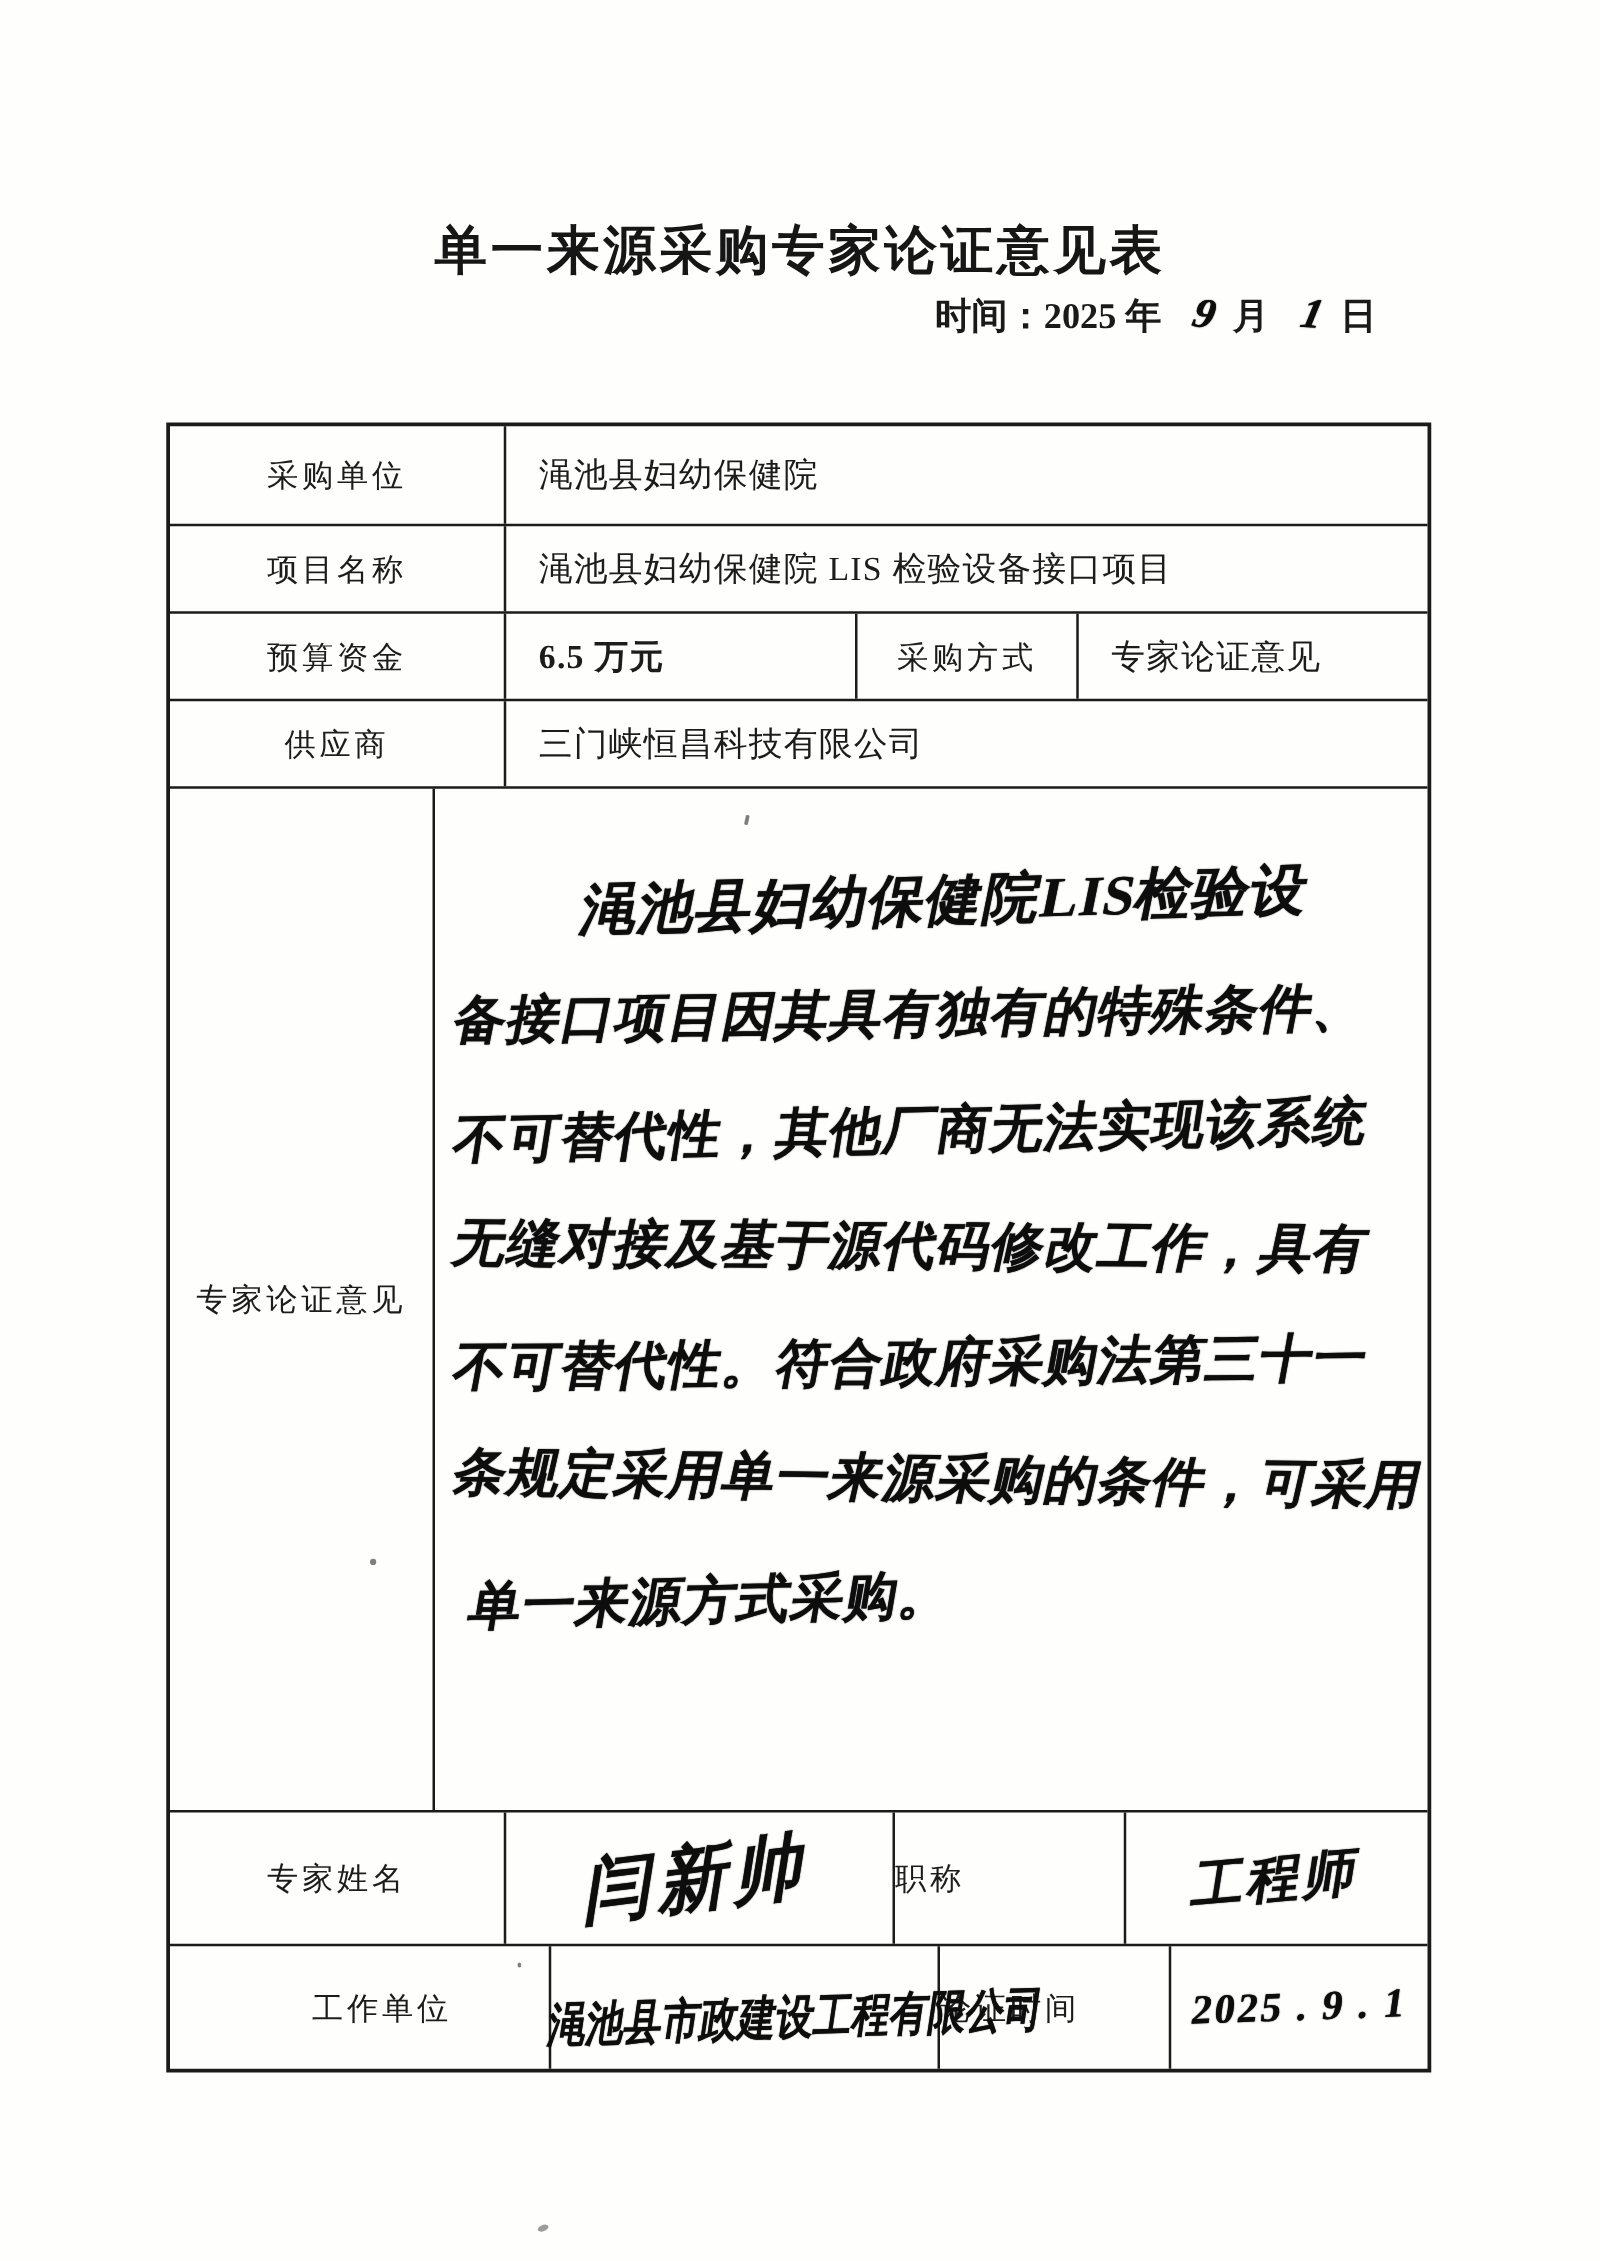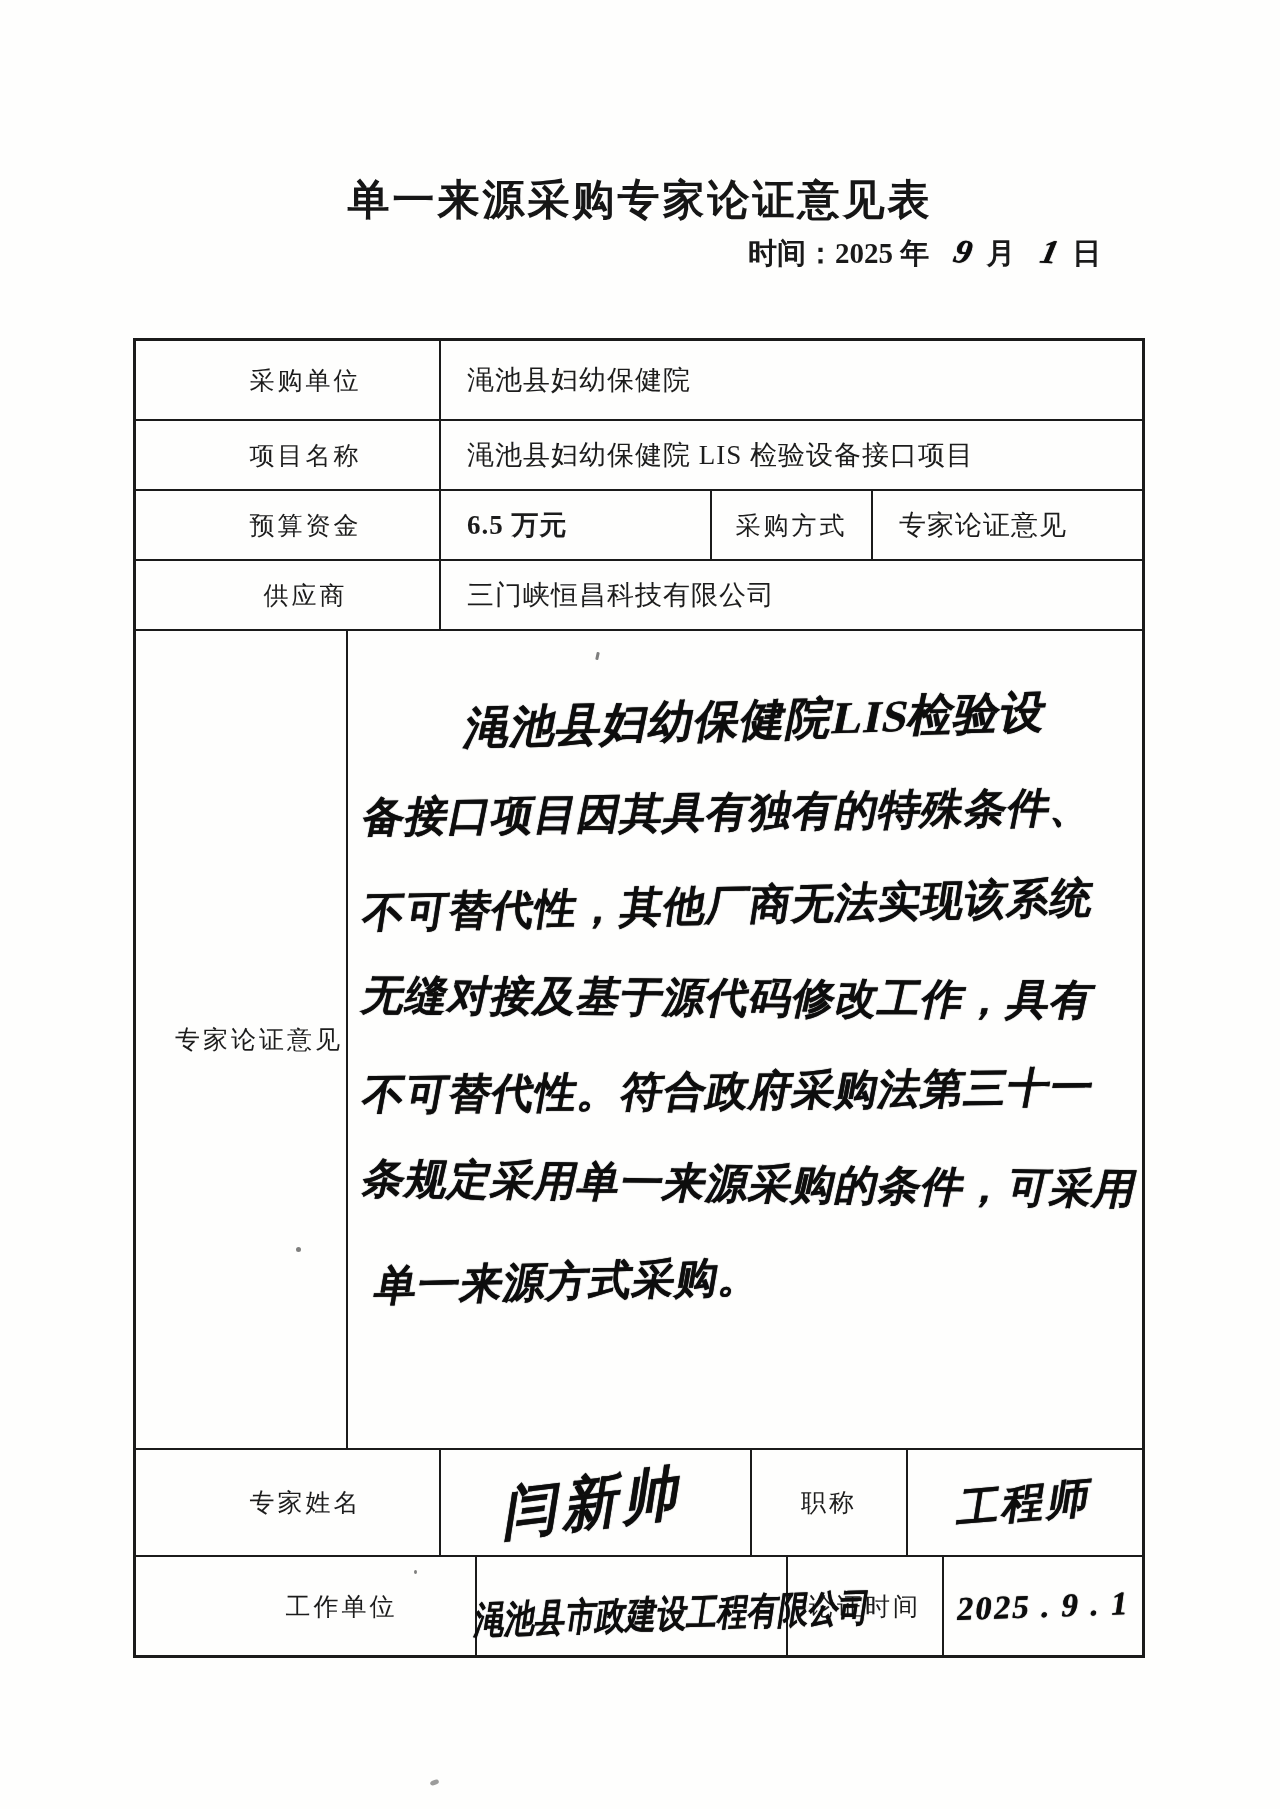--- a/index.html
+++ b/index.html
@@ -66,29 +66,29 @@
   .r1 { height: 80px; }
   .r2 { height: 70px; }
   .r3 { height: 70px; }
   .r4 { height: 70px; }
   .r5 { height: 819px; }
   .r6 { height: 107px; }
   .r7 { flex: 1; padding-left: 36px; }
 
   .cell { display: flex; align-items: center; }
   .cell-r { border-right: 2px solid #1b1b1b; }
-  .label-cell { width: 269px; justify-content: center; margin-left: 36px; }
+  .label-cell { width: 269px; justify-content: center; }
   .label-text { font-size: 25px; letter-spacing: 3px; color: #1c1c1c; }
   .value-cell { flex: 1; padding-left: 26px; }
   .value-text { font-size: 27px; letter-spacing: 1px; color: #1c1c1c; }
 
   .w232 { width: 232px; font-weight: bold; }
-  .w198 { width: 161px; justify-content: center; }
+  .w198 { width: 177px; justify-content: center; }
   .w311 { width: 311px; }
-  .w170 { width: 156px; justify-content: center; }
+  .w170 { width: 185px; }
 
   
   .opinion-content {
     flex: 1;
     padding: 48px 6px 0 14px;
     overflow: visible;
   }
   .hw-line {
     white-space: nowrap;
     height: 93px;

